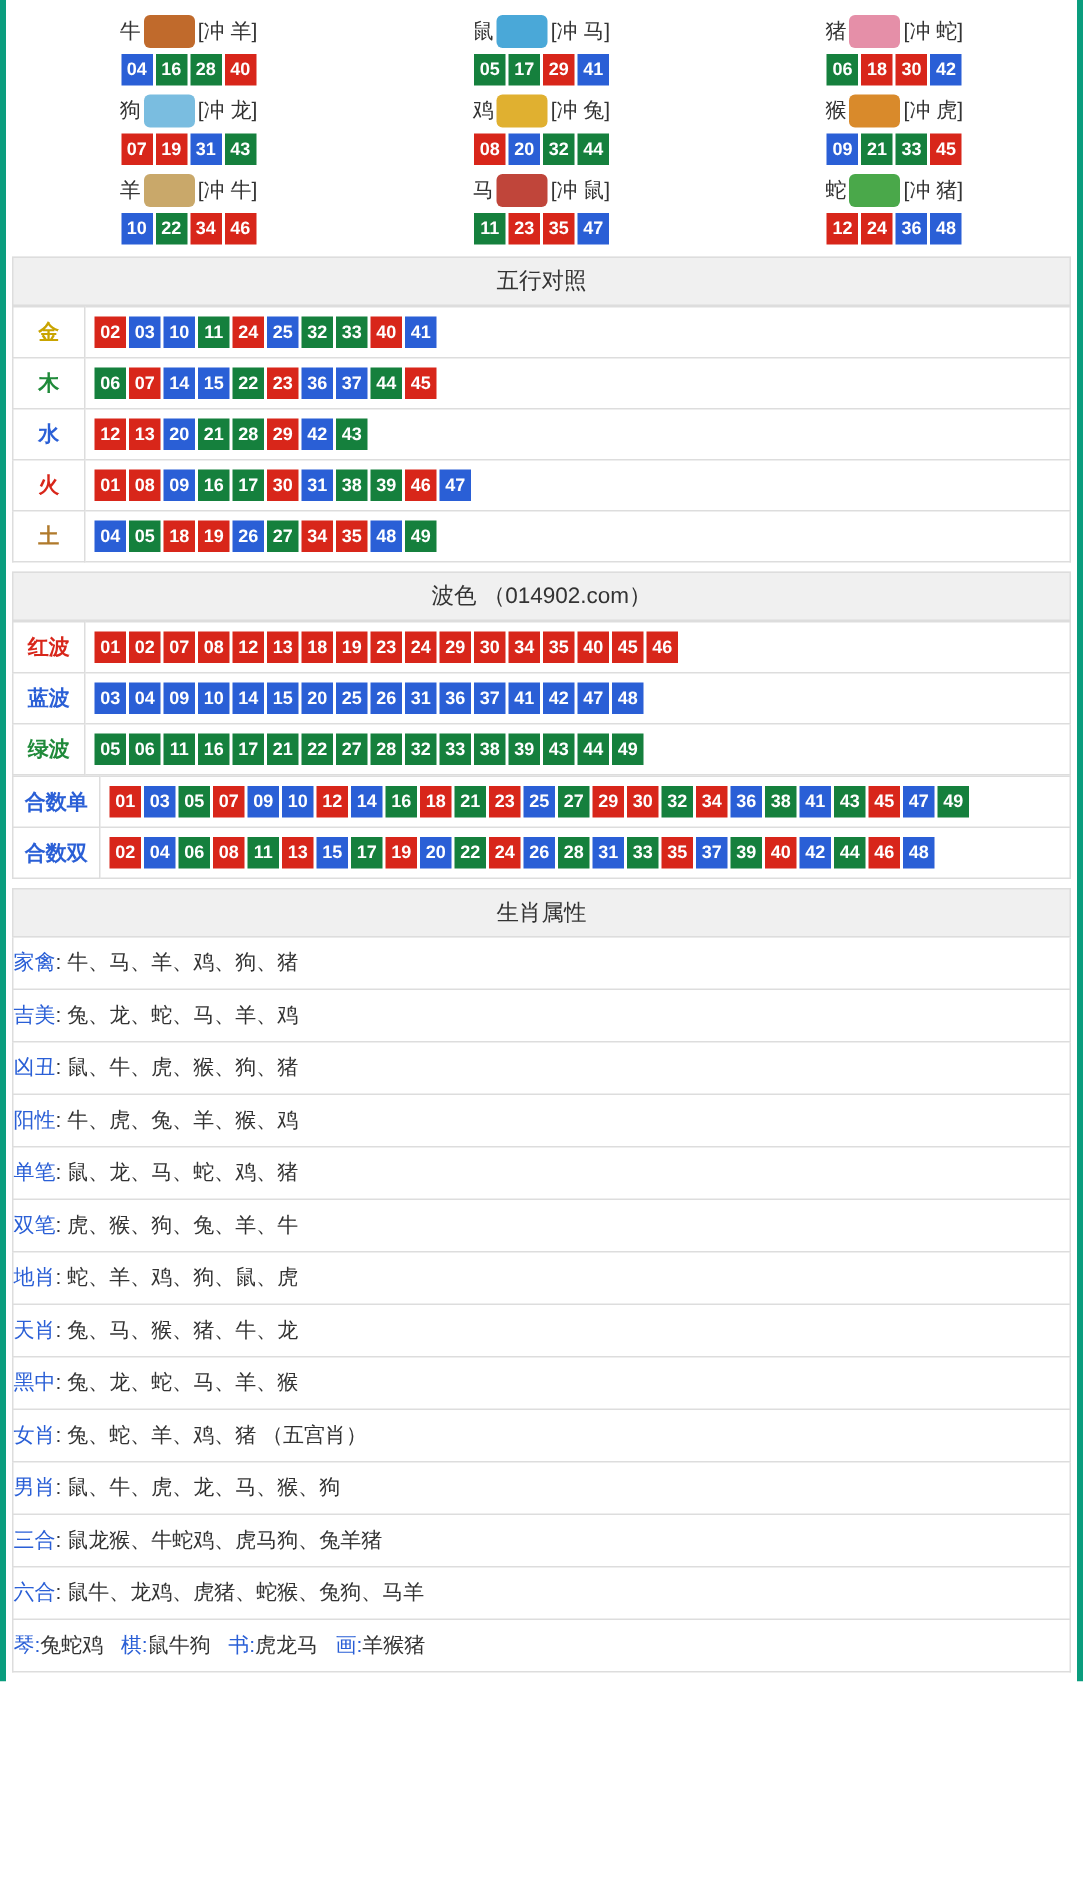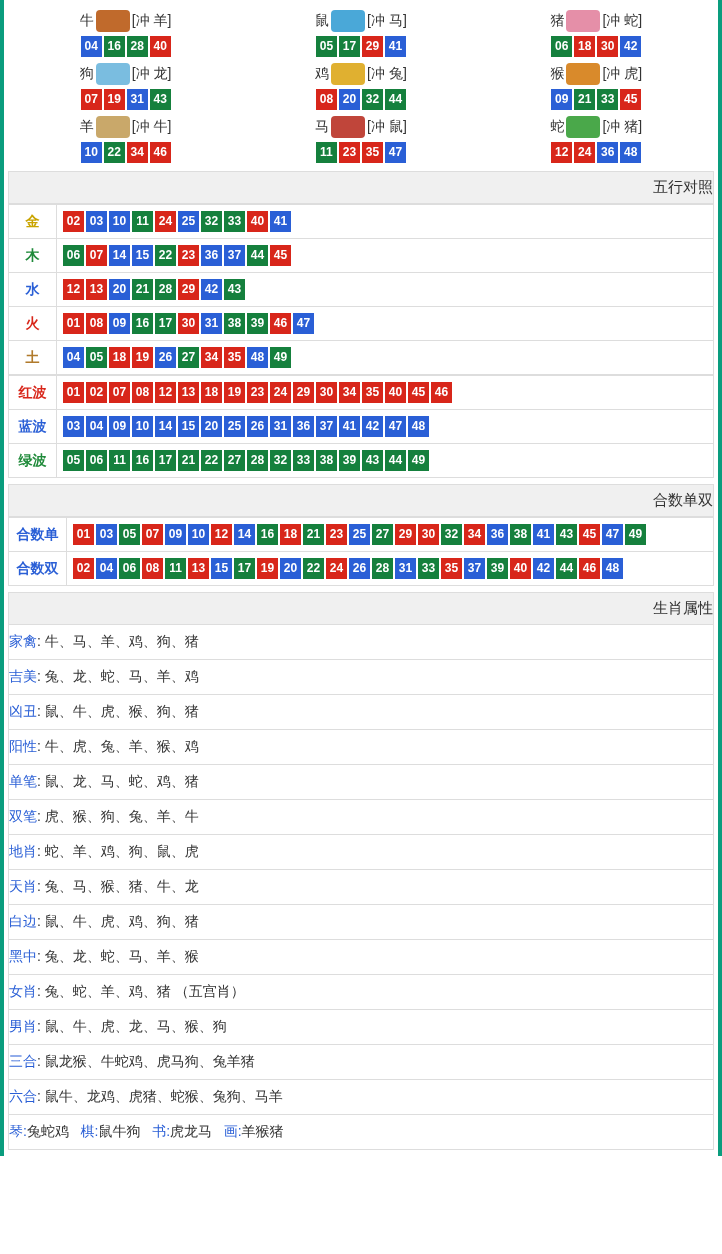--- a/index.html
+++ b/index.html
@@ -7,21 +7,21 @@
   .wrap{width:722px;border-left:4px solid #0a9d7e;border-right:4px solid #0a9d7e;padding:6px 4px}
   .grid3{display:flex;flex-wrap:wrap}
   .cell3{width:33.33%;text-align:center;padding:4px 0 2px}
   .cell3 .name-row{display:flex;align-items:center;justify-content:center;gap:2px}
   .icon{display:inline-block;width:34px;height:22px;border-radius:4px}
   .numrow{margin-top:4px;display:flex;justify-content:center;gap:2px}
   .ball{display:inline-block;min-width:21px;height:21px;line-height:21px;color:#fff;font-size:12px;font-weight:bold;text-align:center;padding:0 2px}
   .red{background:#d8261a}
   .blue{background:#2a5fd6}
   .green{background:#15803d}
-  .section-header{background:#f0f0f0;border:1px solid #ddd;text-align:right;padding:6px 0;margin-top:6px;font-size:15px}
+  .section-header{background:#f0f0f0;border:1px solid #ddd;text-align:center;padding:6px 0;margin-top:6px;font-size:15px}
   table.sec{width:100%;border-collapse:collapse}
   table.sec td{border:1px solid #ddd;padding:6px 6px;vertical-align:middle}
   table.sec td.lab{width:48px;text-align:center;font-weight:bold}
   .c-jin{color:#c9a400}.c-mu{color:#1f8a3a}.c-shui{color:#2a5fd6}.c-huo{color:#d8261a}.c-tu{color:#b07a2b}
   .c-red{color:#d8261a}.c-blue{color:#2a5fd6}.c-green{color:#1f8a3a}
   .nums{display:flex;flex-wrap:wrap;gap:2px}
   .attr-row{border:1px solid #ddd;border-top:none;padding:8px 0;}
   .attr-row .k{color:#2a5fd6}
 </style>
 </head>
@@ -229,20 +229,21 @@
               <span class="ball green">27</span>
               <span class="ball red">34</span>
               <span class="ball red">35</span>
               <span class="ball blue">48</span>
               <span class="ball green">49</span>
             </div>
           </td>
     </tr>
       </tbody>
     </table>
+    <div class="section-header">波色 （014902.com）</div>
   <table class="sec">
       <tbody>
         <tr>
       <td class="lab c-red" style="width:48px">红波</td>
       <td>
             <div class="nums">
               <span class="ball red">01</span>
               <span class="ball red">02</span>
               <span class="ball red">07</span>
               <span class="ball red">08</span>
@@ -303,21 +304,20 @@
               <span class="ball green">38</span>
               <span class="ball green">39</span>
               <span class="ball green">43</span>
               <span class="ball green">44</span>
               <span class="ball green">49</span>
             </div>
           </td>
     </tr>
       </tbody>
     </table>
-    <div class="section-header">合数单双</div>
   <table class="sec">
       <tbody>
         <tr>
       <td class="lab c-blue" style="width:58px">合数单</td>
       <td>
             <div class="nums">
               <span class="ball red">01</span>
               <span class="ball blue">03</span>
               <span class="ball green">05</span>
               <span class="ball red">07</span>
@@ -380,21 +380,20 @@
     </table>
     <div class="section-header">生肖属性</div>
     <div class="attr-row"><span class="k">家禽</span><span>: </span><span>牛、马、羊、鸡、狗、猪</span></div>
     <div class="attr-row"><span class="k">吉美</span><span>: </span><span>兔、龙、蛇、马、羊、鸡</span></div>
     <div class="attr-row"><span class="k">凶丑</span><span>: </span><span>鼠、牛、虎、猴、狗、猪</span></div>
     <div class="attr-row"><span class="k">阳性</span><span>: </span><span>牛、虎、兔、羊、猴、鸡</span></div>
     <div class="attr-row"><span class="k">单笔</span><span>: </span><span>鼠、龙、马、蛇、鸡、猪</span></div>
     <div class="attr-row"><span class="k">双笔</span><span>: </span><span>虎、猴、狗、兔、羊、牛</span></div>
     <div class="attr-row"><span class="k">地肖</span><span>: </span><span>蛇、羊、鸡、狗、鼠、虎</span></div>
     <div class="attr-row"><span class="k">天肖</span><span>: </span><span>兔、马、猴、猪、牛、龙</span></div>
-    <div class="attr-row"><span class="k">白边</span><span>: </span><span>鼠、牛、虎、鸡、狗、猪</span></div>
     <div class="attr-row"><span class="k">黑中</span><span>: </span><span>兔、龙、蛇、马、羊、猴</span></div>
     <div class="attr-row"><span class="k">女肖</span><span>: </span><span>兔、蛇、羊、鸡、猪 （五宫肖）</span></div>
     <div class="attr-row"><span class="k">男肖</span><span>: </span><span>鼠、牛、虎、龙、马、猴、狗</span></div>
     <div class="attr-row"><span class="k">三合</span><span>: </span><span>鼠龙猴、牛蛇鸡、虎马狗、兔羊猪</span></div>
     <div class="attr-row"><span class="k">六合</span><span>: </span><span>鼠牛、龙鸡、虎猪、蛇猴、兔狗、马羊</span></div>
     <div class="attr-row">
   <span class="k">琴:</span><span>兔蛇鸡</span>&nbsp;&nbsp;
   <span class="k">棋:</span><span>鼠牛狗</span>&nbsp;&nbsp;
   <span class="k">书:</span><span>虎龙马</span>&nbsp;&nbsp;
   <span class="k">画:</span><span>羊猴猪</span>

